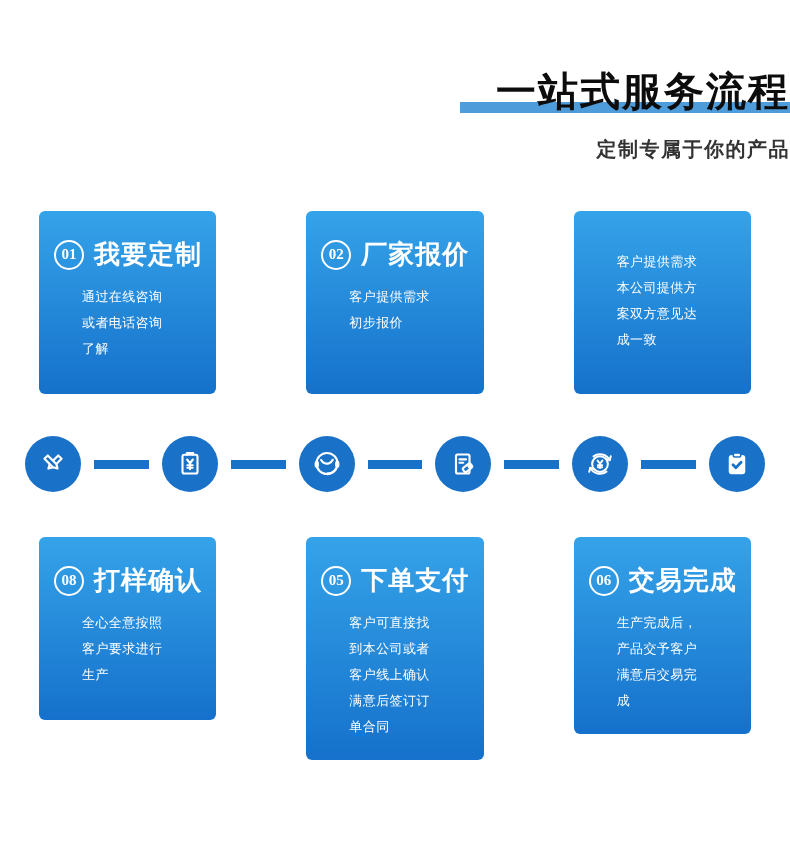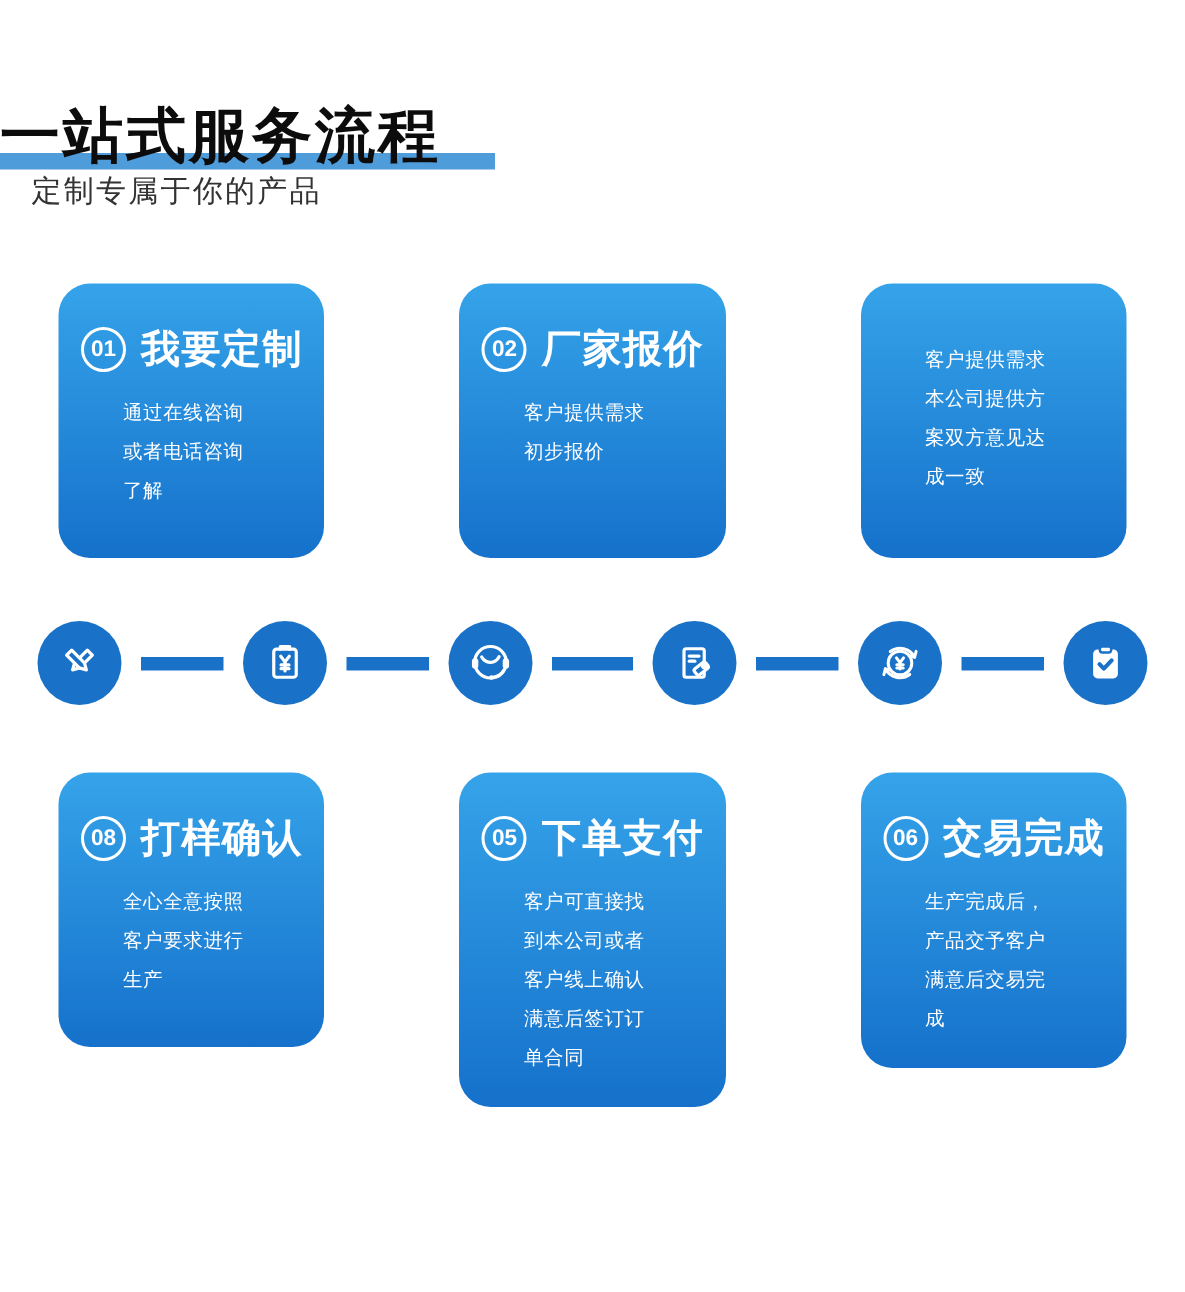--- a/index.html
+++ b/index.html
@@ -1,42 +1,43 @@
 <!DOCTYPE html>
 <html style="--card-top: #35a3e9; --card-bottom: #1571cb; --icon-circle: #1a72c8; --connector: #1a72c8; --title-bar: #4f9cdb; --title-text: #0c0c0c; --subtitle-text: #333333;"><head>
 <meta charset="utf-8">
 <style>
   html,body{margin:0;padding:0;background:#ffffff;}
   .page{
     position:relative;width:790px;height:861px;overflow:hidden;background:#fff;
     font-family:"Liberation Sans","DejaVu Sans",sans-serif;
   }
   
-  .header{text-align:left;padding-top:68px;}
+  .header{text-align:right;padding-top:68px;}
   .title-wrap{position:relative;display:inline-block;}
   .page-title{
     position:relative;z-index:1;font-size:40px;font-weight:800;
     color:var(--title-text,#0c0c0c);letter-spacing:2px;line-height:1.15;white-space:nowrap;
   }
   .title-bar{
     position:absolute;left:-36px;right:-36px;bottom:1px;height:11px;z-index:0;
     background:var(--title-bar,#4f9cdb);
   }
   .subtitle{
-    font-size:20px;font-weight:400;color:var(--subtitle-text,#333);
+    margin-top:22px;font-size:20px;font-weight:700;color:var(--subtitle-text,#333);
     letter-spacing:1.5px;
     padding-left:21px;
   }
   
   .cards-row{display:flex;align-items:flex-start;padding:0 39px;gap:90px;margin-top:48px;}
   .cards-row.second{margin-top:45px;}
   .card{
-    flex:1;min-height:183px;box-sizing:border-box;border-radius:21px;
+    flex:1;min-height:183px;box-sizing:border-box;border-radius:6px;
     padding:26px 14px 20px 15px;color:#fff;
     background:linear-gradient(180deg,var(--card-top,#35a3e9) 0%,var(--card-bottom,#1571cb) 100%);
+    font-family:Liberation Serif, serif;
   }
   .card-head{display:flex;align-items:center;gap:10px;}
   .step-badge{
     width:30px;height:30px;flex:0 0 30px;border:2.5px solid #fff;border-radius:50%;
     display:flex;align-items:center;justify-content:center;
     font-size:15px;font-weight:700;box-sizing:border-box;letter-spacing:0;
   }
   .card-title{font-size:26px;font-weight:700;letter-spacing:1px;white-space:nowrap;}
   .card-desc{
     margin:12px 0 0 28px;width:6.3em;font-size:13px;line-height:26px;

